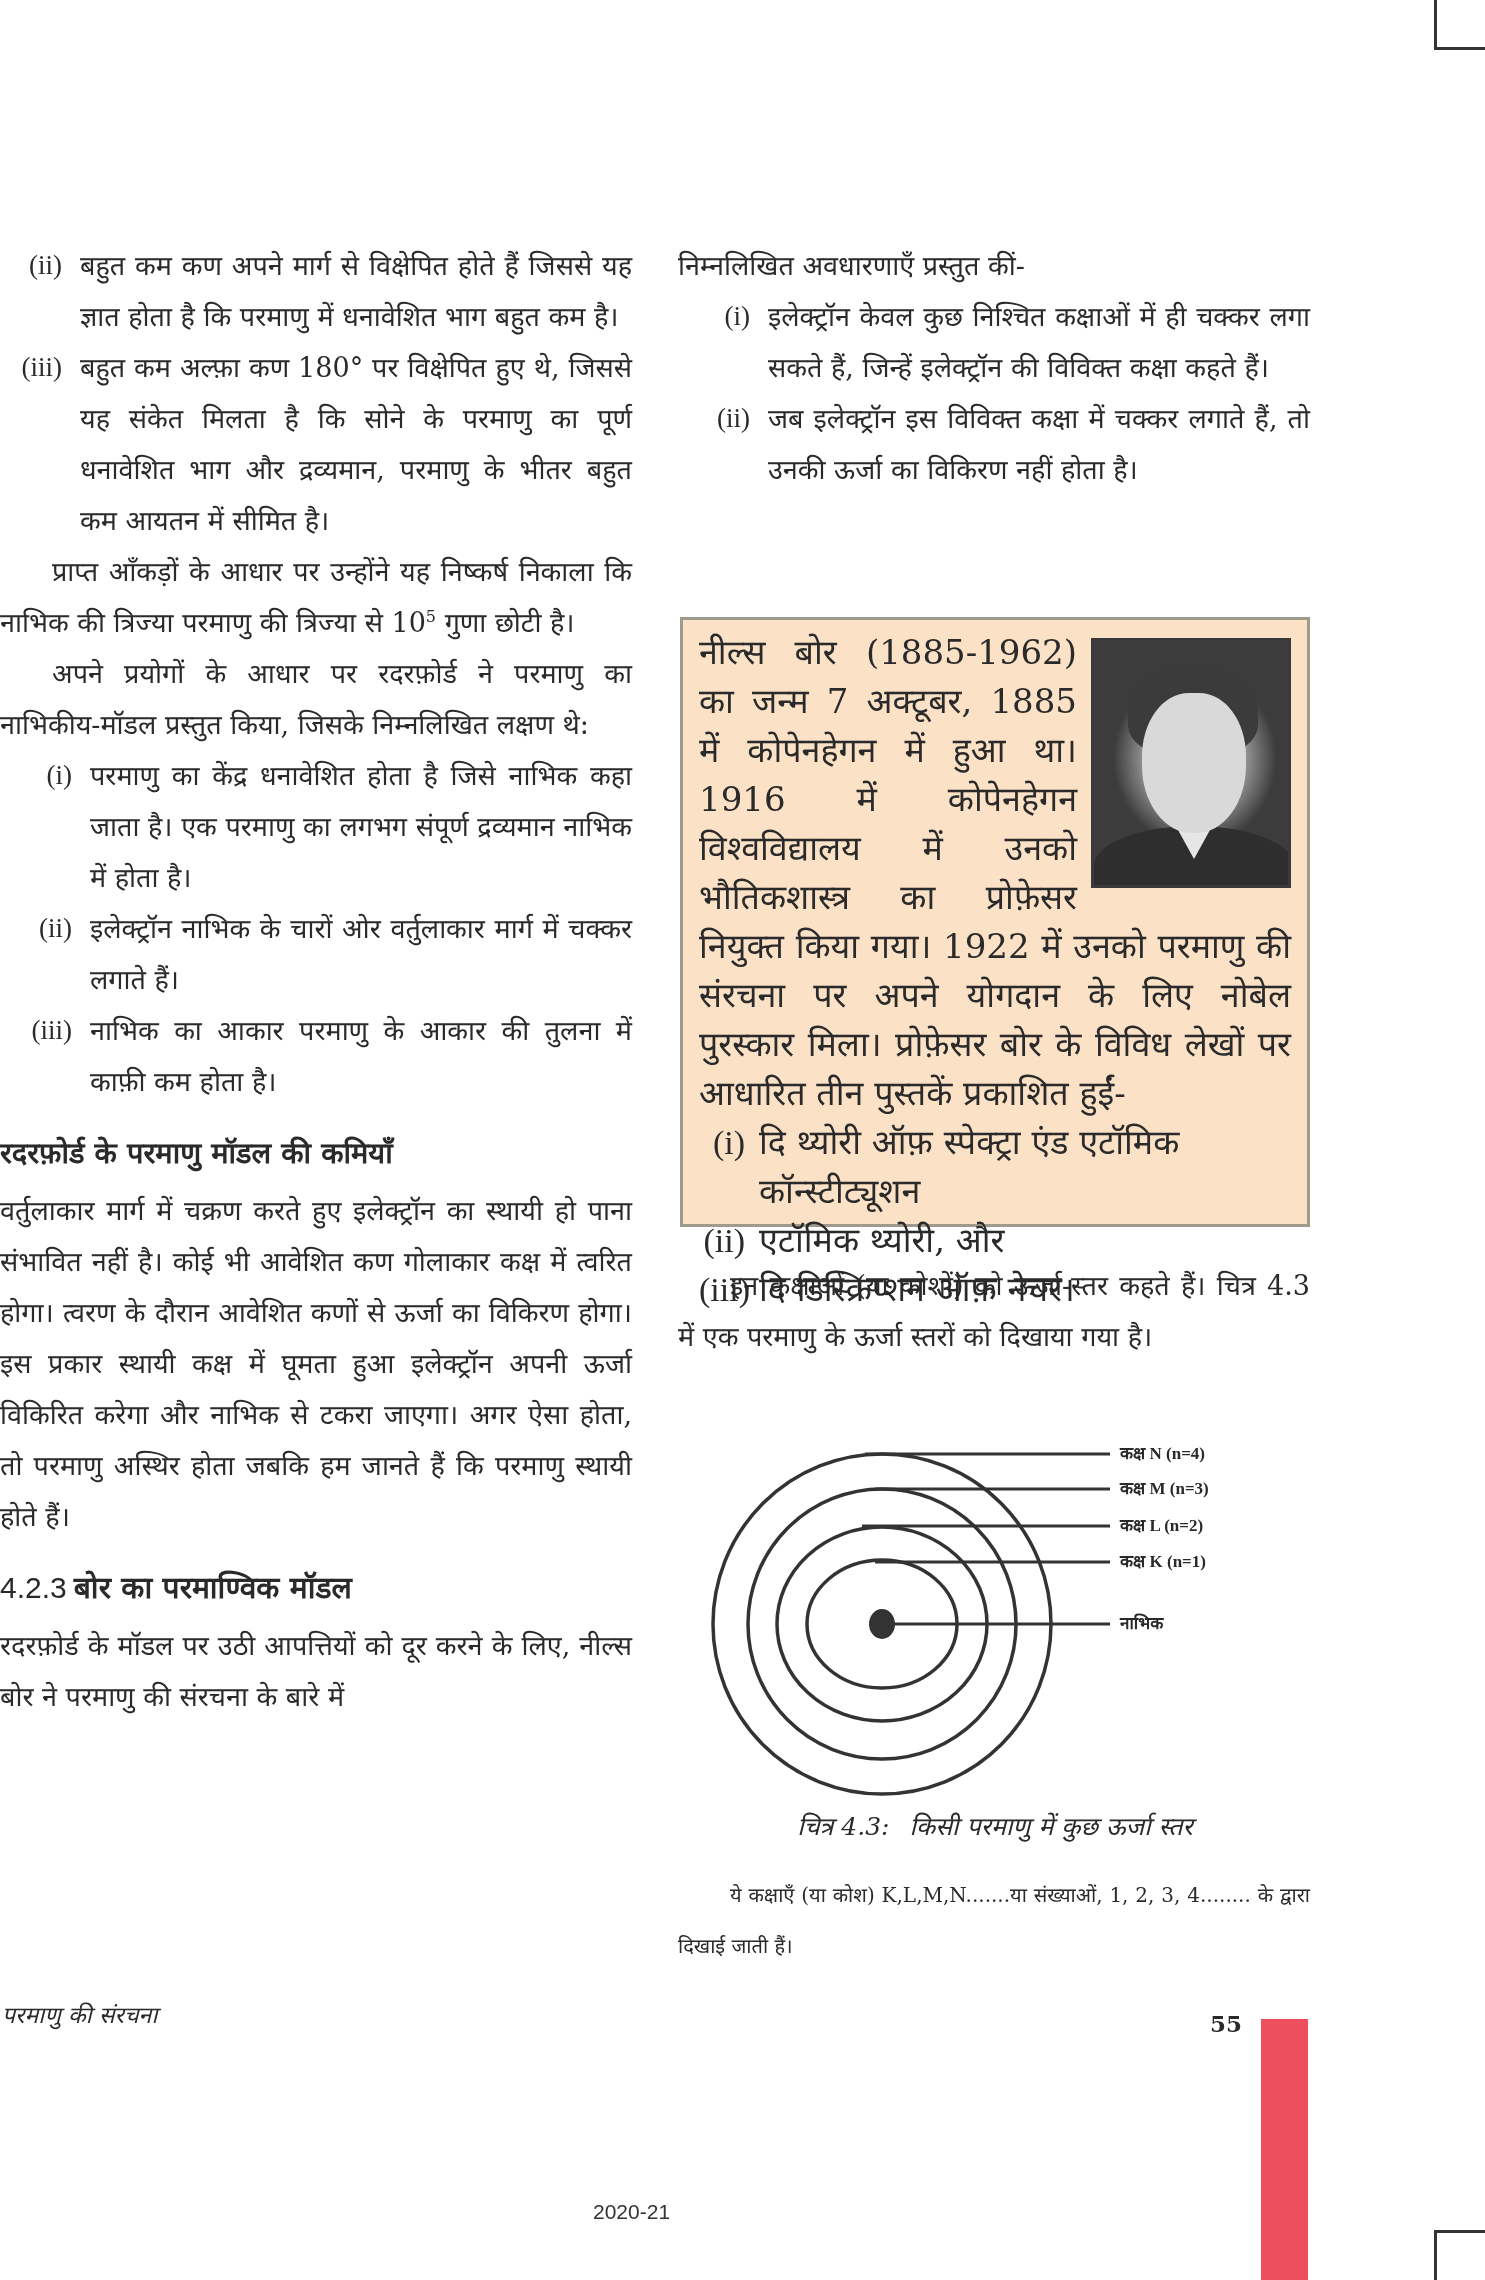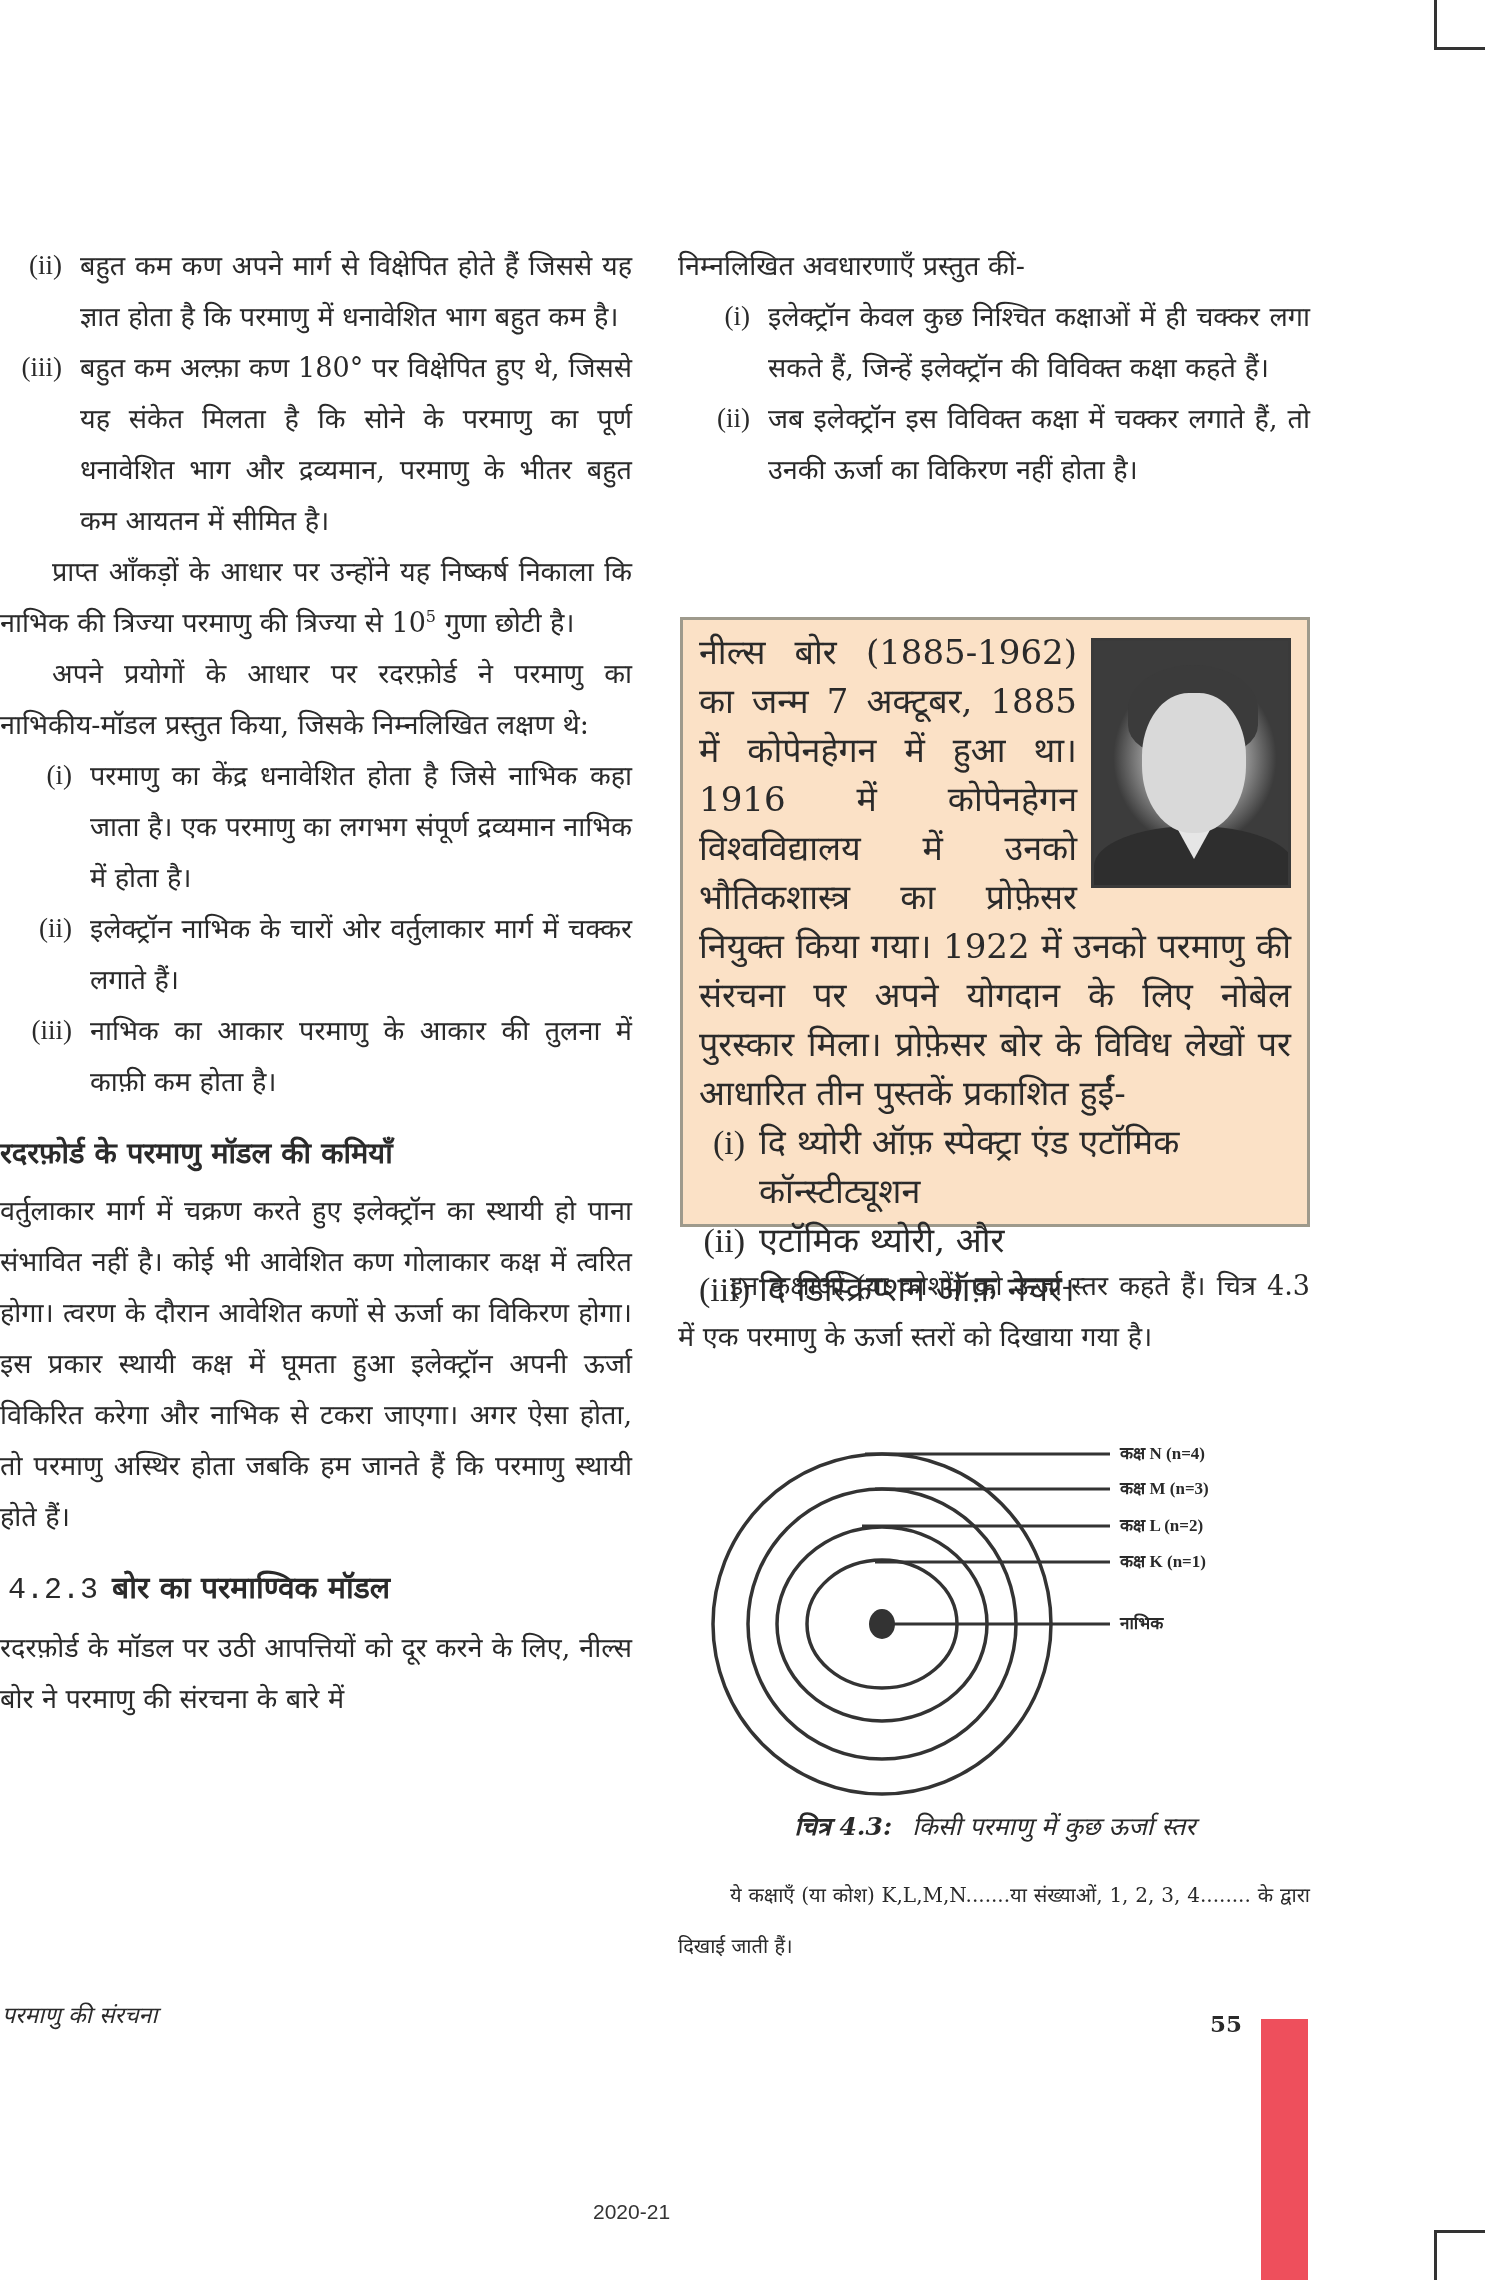--- a/index.html
+++ b/index.html
@@ -21,21 +21,21 @@
   .indent { text-indent: 52px; }
   .item { display: flex; margin: 0; }
   .item .num { flex: 0 0 auto; text-align: right; padding-right: 18px; font-family: "Liberation Serif", serif; }
   .item .txt { flex: 1; text-align: justify; text-align-last: left; }
   .left-list .num { width: 62px; padding-left: 0; }
   .left-list2 .num { width: 72px; }
   .right-list .num { width: 72px; }
 
   .heading { font-weight: bold; font-size: 29px; margin: 22px 0 8px 0; line-height: 48px; }
   .section-heading { font-weight: bold; font-size: 30px; margin: 20px 0 6px 0; line-height: 52px; }
-  .section-heading .sec-num { font-family: Liberation Mono, monospace; font-weight: normal; margin-right: 14px; padding-left: 8px; }
+  .section-heading .sec-num { font-family: Liberation Sans, sans-serif; font-weight: normal; margin-right: 7px; }
 
   .bio-box {
     position: absolute; left: 680px; top: 617px; width: 630px; height: 610px;
     background: #fbe1c6; border: 3px solid #9e9a8c; box-sizing: border-box;
     padding: 8px 16px 0 16px; font-size: 34px; line-height: 49px;
   }
   .bio-photo {
     float: right; width: 200px; height: 250px; margin: 10px 0 8px 14px;
     border: 3px solid #3a3a3a; box-sizing: border-box;
     background: radial-gradient(ellipse 42% 36% at 52% 48%, #e8e8e8 0%, #bdbdbd 45%, #6a6a6a 80%, #3c3c3c 100%);
@@ -53,21 +53,21 @@
   .bio-list .item .num { width: 46px; padding-right: 14px; }
   .bio-list .item .txt { text-align: left; }
 
   .figure { position: absolute; left: 680px; top: 1420px; width: 630px; height: 380px; }
   .figure svg { position: absolute; left: 0; top: 0; }
   .orbit-label { position: absolute; left: 440px; font-size: 17px; font-weight: bold;
     font-family: Liberation Serif, serif; white-space: nowrap; line-height: 20px; }
 
   .caption { position: absolute; left: 680px; top: 1808px; width: 630px; text-align: center;
     font-size: 25px; font-style: italic; }
-  .caption .cap-label { font-weight: bold; margin-right: 20px; }
+  .caption .cap-label { font-weight: normal; margin-right: 20px; }
 
   .after-fig { position: absolute; left: 678px; top: 1870px; width: 632px; font-size: 20px; line-height: 51px; }
 
   .footer-title { position: absolute; left: 2px; top: 1998px; font-size: 23px; font-style: italic; }
   .page-number { position: absolute; left: 1210px; top: 2010px; font-size: 23px; font-weight: bold;
     font-family: "DejaVu Serif", serif; }
   .page-tab { position: absolute; left: 1261px; top: 2019px; width: 47px; height: 261px; background: #ee4f5c; }
   .year-footer { position: absolute; left: 593px; top: 2200px; font-size: 21px;
     font-family: "Liberation Sans", sans-serif; color: #333; }
   sup { font-size: 16px; line-height: 0; vertical-align: super; }

